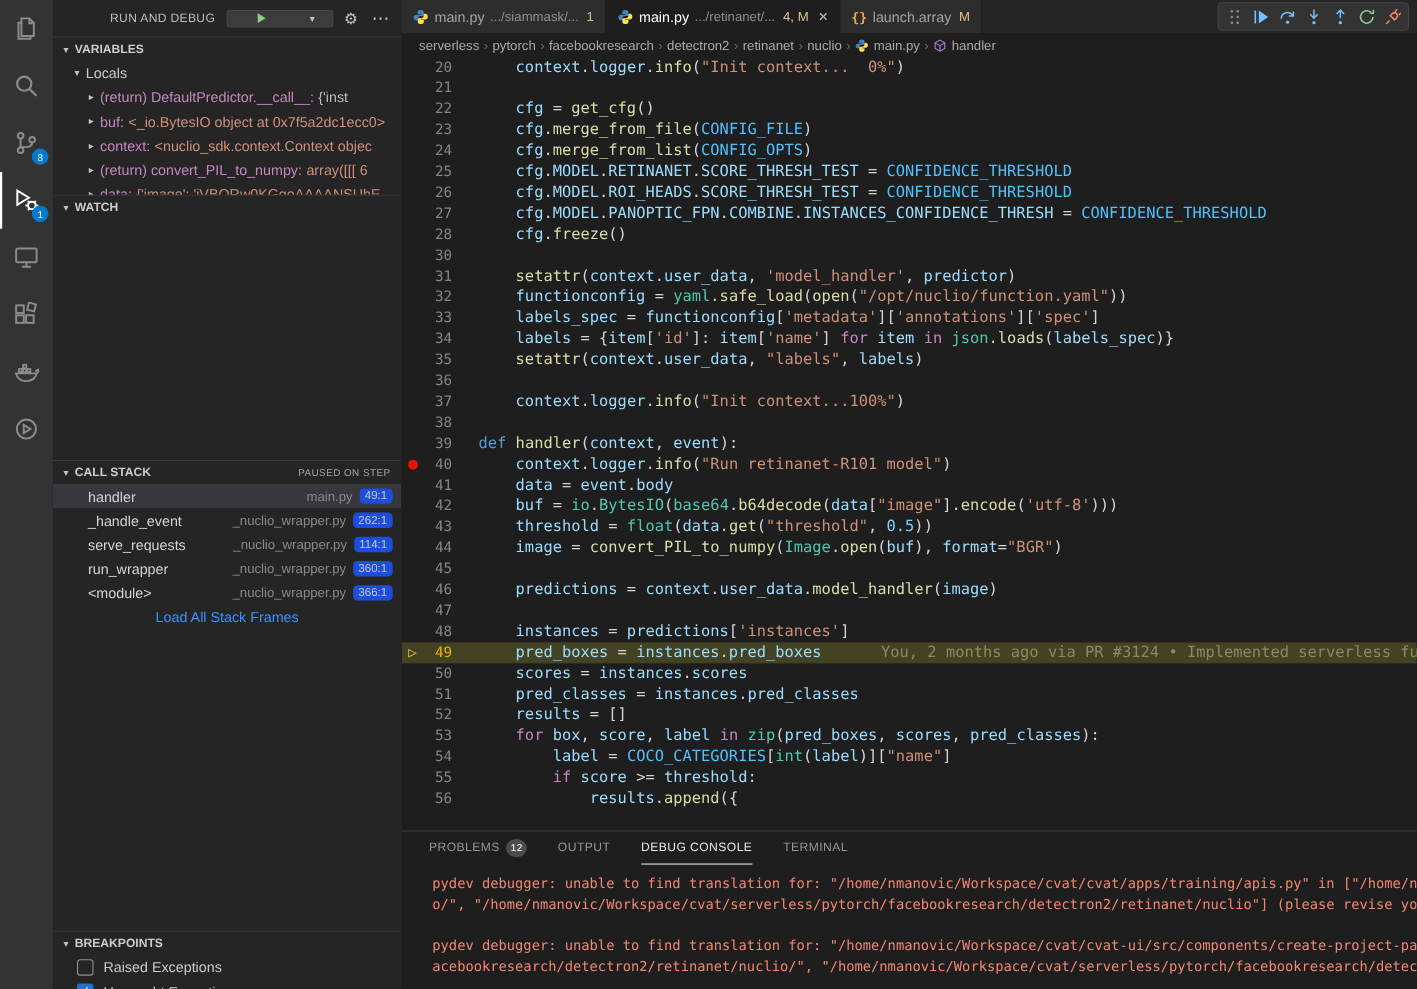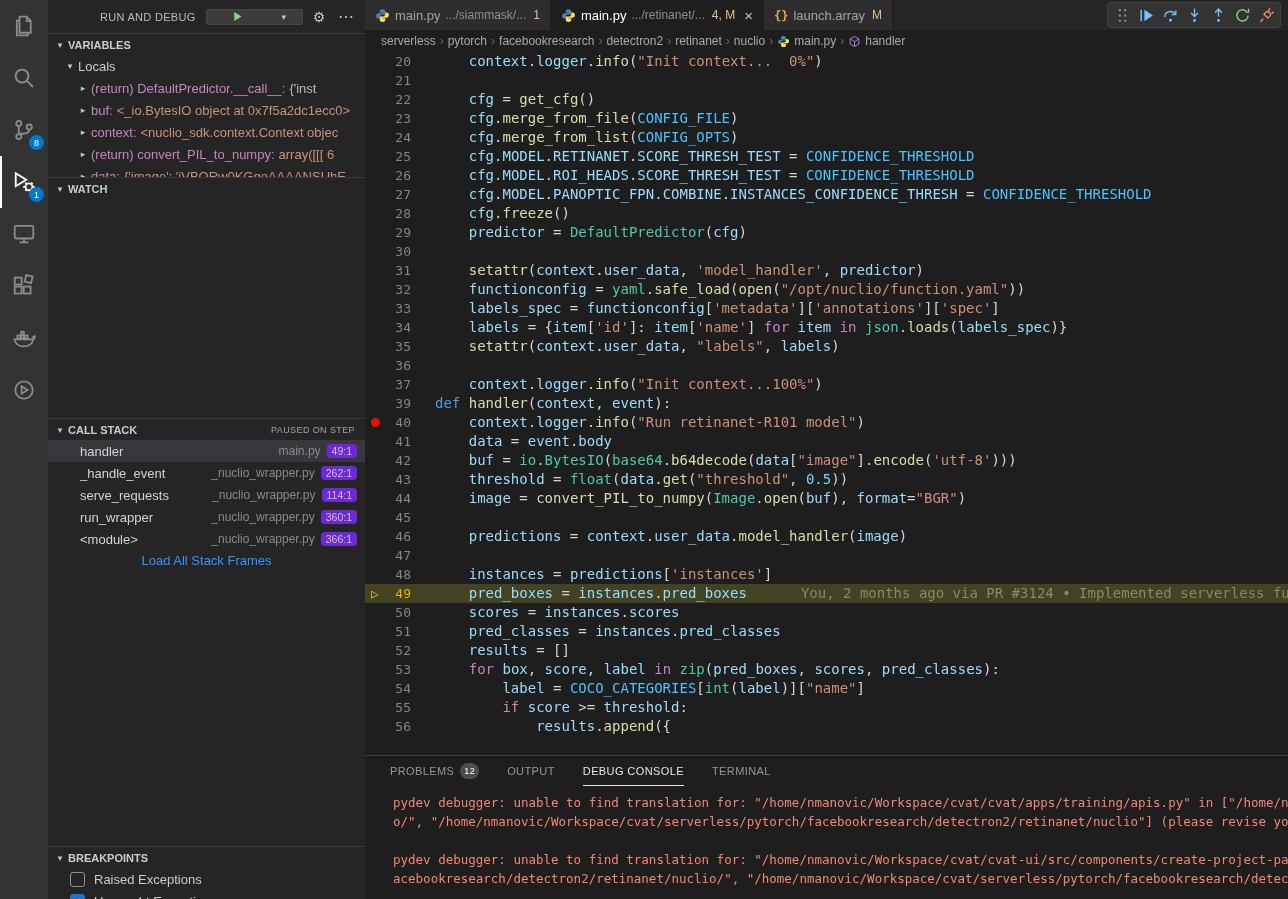--- a/index.html
+++ b/index.html
@@ -41,21 +41,21 @@
   .var-row { padding-left:27px; }
   .var-name { color:#c586c0; }
   .var-value { margin-left:4px; }
   .val-str { color:#ce9178; }
   .val-plain { color:#bbbbbb; }
 
   .cs-row { display:flex; align-items:center; height:22px; padding:0 8px 0 32px; font-size:13px; cursor:pointer; white-space:nowrap; }
   .cs-row.sel { background:#37373d; }
   .cs-name { color:#d4d4d4; }
   .cs-file { margin-left:auto; color:#8a8a8a; font-size:12px; }
-  .cs-pos { margin-left:6px; background:#6d28d9; border-radius:4px; padding:1px 5px; font-size:10.5px; color:#c8c8c8; }
+  .cs-pos { margin-left:6px; background:#1d4ed8; border-radius:4px; padding:1px 5px; font-size:10.5px; color:#c8c8c8; }
   .cs-link { color:#3794ff; font-size:13px; text-align:center; height:22px; line-height:22px; cursor:pointer; }
 
   .bp-row { display:flex; align-items:center; height:22px; padding-left:22px; gap:9px; font-size:13px; color:#cccccc; cursor:pointer; }
   .cb { width:15px; height:15px; border:1px solid #919191; border-radius:3px; background:transparent; display:flex; align-items:center; justify-content:center; font-size:10px; color:#ffffff; }
   .cb.checked { background:#2472c8; border-color:#2472c8; }
 
   
   .editor { position:absolute; left:365px; top:0; right:0; bottom:0; background:#1e1e1e; }
   .tabbar { position:absolute; top:0; left:0; right:0; height:30px; background:#252526; display:flex; }
   .tab { display:flex; align-items:center; gap:5px; padding:0 10px; background:#2d2d2d; color:rgba(255,255,255,.55); font-size:13px; border-right:1px solid #1e1e1e; cursor:pointer; white-space:nowrap; }
@@ -416,29 +416,29 @@
   <div class="code" id="code">
       <div class="cline"><span class="lnum">20</span><span class="ltext"><span class="tk-p">    </span><span class="tk-v">context</span><span class="tk-p">.</span><span class="tk-v">logger</span><span class="tk-p">.</span><span class="tk-f">info</span><span class="tk-p">(</span><span class="tk-s">"Init context...  0%"</span><span class="tk-p">)</span></span></div>
       <div class="cline"><span class="lnum">21</span><span class="ltext"></span></div>
       <div class="cline"><span class="lnum">22</span><span class="ltext"><span class="tk-p">    </span><span class="tk-v">cfg</span><span class="tk-p"> = </span><span class="tk-f">get_cfg</span><span class="tk-p">()</span></span></div>
       <div class="cline"><span class="lnum">23</span><span class="ltext"><span class="tk-p">    </span><span class="tk-v">cfg</span><span class="tk-p">.</span><span class="tk-f">merge_from_file</span><span class="tk-p">(</span><span class="tk-C">CONFIG_FILE</span><span class="tk-p">)</span></span></div>
       <div class="cline"><span class="lnum">24</span><span class="ltext"><span class="tk-p">    </span><span class="tk-v">cfg</span><span class="tk-p">.</span><span class="tk-f">merge_from_list</span><span class="tk-p">(</span><span class="tk-C">CONFIG_OPTS</span><span class="tk-p">)</span></span></div>
       <div class="cline"><span class="lnum">25</span><span class="ltext"><span class="tk-p">    </span><span class="tk-v">cfg</span><span class="tk-p">.</span><span class="tk-v">MODEL</span><span class="tk-p">.</span><span class="tk-v">RETINANET</span><span class="tk-p">.</span><span class="tk-v">SCORE_THRESH_TEST</span><span class="tk-p"> = </span><span class="tk-C">CONFIDENCE_THRESHOLD</span></span></div>
       <div class="cline"><span class="lnum">26</span><span class="ltext"><span class="tk-p">    </span><span class="tk-v">cfg</span><span class="tk-p">.</span><span class="tk-v">MODEL</span><span class="tk-p">.</span><span class="tk-v">ROI_HEADS</span><span class="tk-p">.</span><span class="tk-v">SCORE_THRESH_TEST</span><span class="tk-p"> = </span><span class="tk-C">CONFIDENCE_THRESHOLD</span></span></div>
       <div class="cline"><span class="lnum">27</span><span class="ltext"><span class="tk-p">    </span><span class="tk-v">cfg</span><span class="tk-p">.</span><span class="tk-v">MODEL</span><span class="tk-p">.</span><span class="tk-v">PANOPTIC_FPN</span><span class="tk-p">.</span><span class="tk-v">COMBINE</span><span class="tk-p">.</span><span class="tk-v">INSTANCES_CONFIDENCE_THRESH</span><span class="tk-p"> = </span><span class="tk-C">CONFIDENCE_THRESHOLD</span></span></div>
       <div class="cline"><span class="lnum">28</span><span class="ltext"><span class="tk-p">    </span><span class="tk-v">cfg</span><span class="tk-p">.</span><span class="tk-f">freeze</span><span class="tk-p">()</span></span></div>
-      <div class="cline"><span class="lnum">29</span><span class="ltext"><span class="tk-p">    </span><span class="tk-v">predictor</span><span class="tk-p"> = </span><span class="tk-c">DefaultPredictor</span><span class="tk-p">(</span><span class="tk-v">cfg</span><span class="tk-p">)</span></span></div>
       <div class="cline"><span class="lnum">30</span><span class="ltext"></span></div>
       <div class="cline"><span class="lnum">31</span><span class="ltext"><span class="tk-p">    </span><span class="tk-f">setattr</span><span class="tk-p">(</span><span class="tk-v">context</span><span class="tk-p">.</span><span class="tk-v">user_data</span><span class="tk-p">, </span><span class="tk-s">'model_handler'</span><span class="tk-p">, </span><span class="tk-v">predictor</span><span class="tk-p">)</span></span></div>
       <div class="cline"><span class="lnum">32</span><span class="ltext"><span class="tk-p">    </span><span class="tk-v">functionconfig</span><span class="tk-p"> = </span><span class="tk-c">yaml</span><span class="tk-p">.</span><span class="tk-f">safe_load</span><span class="tk-p">(</span><span class="tk-f">open</span><span class="tk-p">(</span><span class="tk-s">"/opt/nuclio/function.yaml"</span><span class="tk-p">))</span></span></div>
       <div class="cline"><span class="lnum">33</span><span class="ltext"><span class="tk-p">    </span><span class="tk-v">labels_spec</span><span class="tk-p"> = </span><span class="tk-v">functionconfig</span><span class="tk-p">[</span><span class="tk-s">'metadata'</span><span class="tk-p">][</span><span class="tk-s">'annotations'</span><span class="tk-p">][</span><span class="tk-s">'spec'</span><span class="tk-p">]</span></span></div>
       <div class="cline"><span class="lnum">34</span><span class="ltext"><span class="tk-p">    </span><span class="tk-v">labels</span><span class="tk-p"> = {</span><span class="tk-v">item</span><span class="tk-p">[</span><span class="tk-s">'id'</span><span class="tk-p">]: </span><span class="tk-v">item</span><span class="tk-p">[</span><span class="tk-s">'name'</span><span class="tk-p">] </span><span class="tk-k">for</span><span class="tk-p"> </span><span class="tk-v">item</span><span class="tk-p"> </span><span class="tk-k">in</span><span class="tk-p"> </span><span class="tk-c">json</span><span class="tk-p">.</span><span class="tk-f">loads</span><span class="tk-p">(</span><span class="tk-v">labels_spec</span><span class="tk-p">)}</span></span></div>
       <div class="cline"><span class="lnum">35</span><span class="ltext"><span class="tk-p">    </span><span class="tk-f">setattr</span><span class="tk-p">(</span><span class="tk-v">context</span><span class="tk-p">.</span><span class="tk-v">user_data</span><span class="tk-p">, </span><span class="tk-s">"labels"</span><span class="tk-p">, </span><span class="tk-v">labels</span><span class="tk-p">)</span></span></div>
       <div class="cline"><span class="lnum">36</span><span class="ltext"></span></div>
       <div class="cline"><span class="lnum">37</span><span class="ltext"><span class="tk-p">    </span><span class="tk-v">context</span><span class="tk-p">.</span><span class="tk-v">logger</span><span class="tk-p">.</span><span class="tk-f">info</span><span class="tk-p">(</span><span class="tk-s">"Init context...100%"</span><span class="tk-p">)</span></span></div>
+      <div class="cline"><span class="lnum">38</span><span class="ltext"></span></div>
       <div class="cline"><span class="lnum">39</span><span class="ltext"><span class="tk-d">def</span><span class="tk-p"> </span><span class="tk-f">handler</span><span class="tk-p">(</span><span class="tk-v">context</span><span class="tk-p">, </span><span class="tk-v">event</span><span class="tk-p">):</span></span></div>
       <div class="cline"><span class="bp-dot"></span><span class="lnum">40</span><span class="ltext"><span class="tk-p">    </span><span class="tk-v">context</span><span class="tk-p">.</span><span class="tk-v">logger</span><span class="tk-p">.</span><span class="tk-f">info</span><span class="tk-p">(</span><span class="tk-s">"Run retinanet-R101 model"</span><span class="tk-p">)</span></span></div>
       <div class="cline"><span class="lnum">41</span><span class="ltext"><span class="tk-p">    </span><span class="tk-v">data</span><span class="tk-p"> = </span><span class="tk-v">event</span><span class="tk-p">.</span><span class="tk-v">body</span></span></div>
       <div class="cline"><span class="lnum">42</span><span class="ltext"><span class="tk-p">    </span><span class="tk-v">buf</span><span class="tk-p"> = </span><span class="tk-c">io</span><span class="tk-p">.</span><span class="tk-c">BytesIO</span><span class="tk-p">(</span><span class="tk-c">base64</span><span class="tk-p">.</span><span class="tk-f">b64decode</span><span class="tk-p">(</span><span class="tk-v">data</span><span class="tk-p">[</span><span class="tk-s">"image"</span><span class="tk-p">].</span><span class="tk-f">encode</span><span class="tk-p">(</span><span class="tk-s">'utf-8'</span><span class="tk-p">)))</span></span></div>
       <div class="cline"><span class="lnum">43</span><span class="ltext"><span class="tk-p">    </span><span class="tk-v">threshold</span><span class="tk-p"> = </span><span class="tk-c">float</span><span class="tk-p">(</span><span class="tk-v">data</span><span class="tk-p">.</span><span class="tk-f">get</span><span class="tk-p">(</span><span class="tk-s">"threshold"</span><span class="tk-p">, </span><span class="tk-n">0.5</span><span class="tk-p">))</span></span></div>
       <div class="cline"><span class="lnum">44</span><span class="ltext"><span class="tk-p">    </span><span class="tk-v">image</span><span class="tk-p"> = </span><span class="tk-f">convert_PIL_to_numpy</span><span class="tk-p">(</span><span class="tk-c">Image</span><span class="tk-p">.</span><span class="tk-f">open</span><span class="tk-p">(</span><span class="tk-v">buf</span><span class="tk-p">), </span><span class="tk-v">format</span><span class="tk-p">=</span><span class="tk-s">"BGR"</span><span class="tk-p">)</span></span></div>
       <div class="cline"><span class="lnum">45</span><span class="ltext"></span></div>
       <div class="cline"><span class="lnum">46</span><span class="ltext"><span class="tk-p">    </span><span class="tk-v">predictions</span><span class="tk-p"> = </span><span class="tk-v">context</span><span class="tk-p">.</span><span class="tk-v">user_data</span><span class="tk-p">.</span><span class="tk-f">model_handler</span><span class="tk-p">(</span><span class="tk-v">image</span><span class="tk-p">)</span></span></div>
       <div class="cline"><span class="lnum">47</span><span class="ltext"></span></div>
       <div class="cline"><span class="lnum">48</span><span class="ltext"><span class="tk-p">    </span><span class="tk-v">instances</span><span class="tk-p"> = </span><span class="tk-v">predictions</span><span class="tk-p">[</span><span class="tk-s">'instances'</span><span class="tk-p">]</span></span></div>

